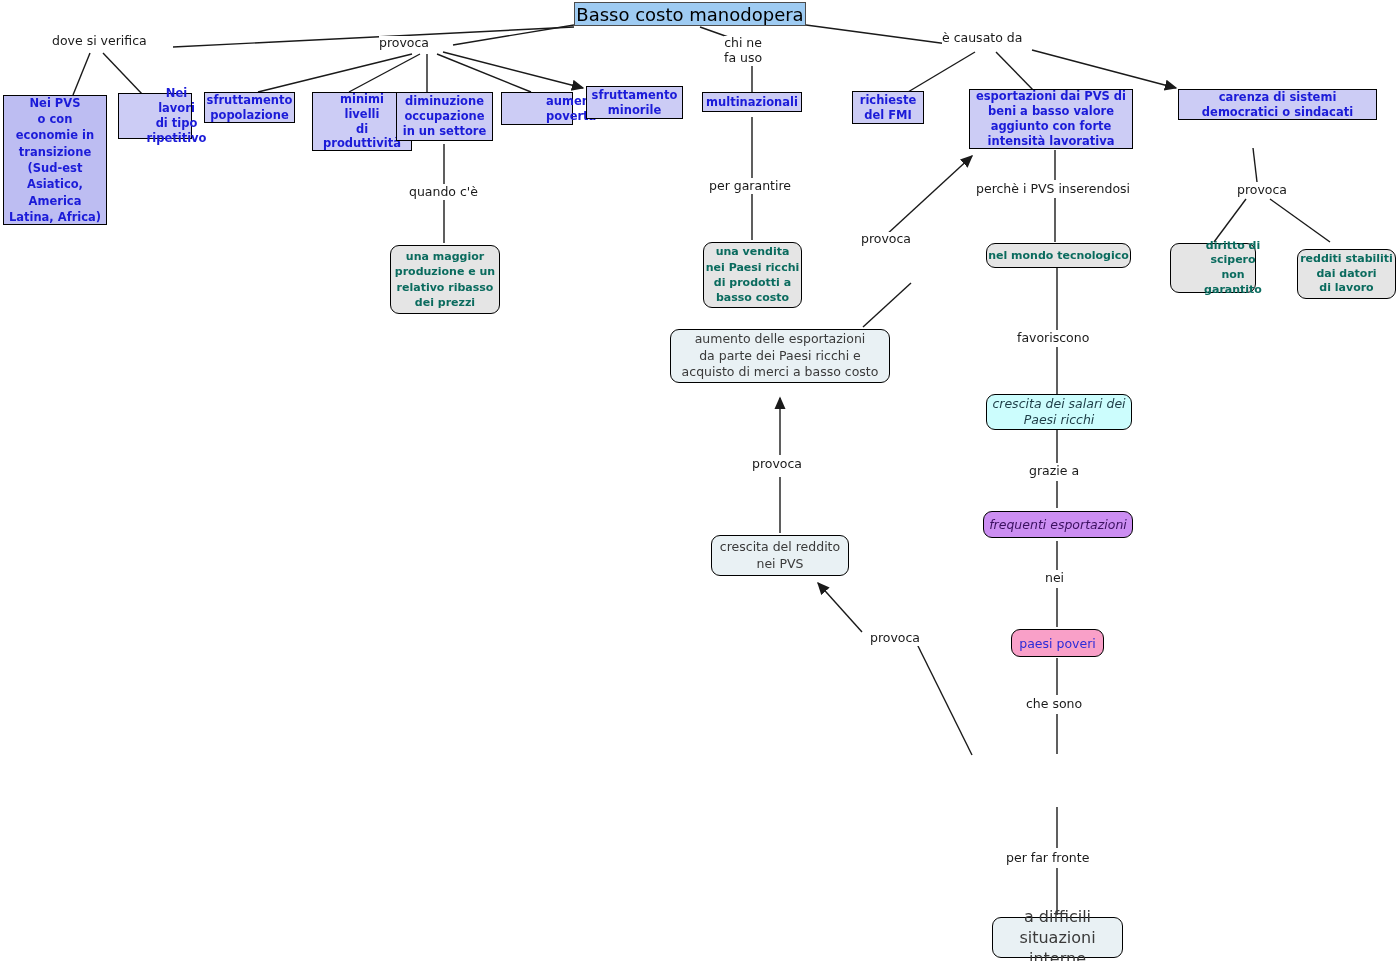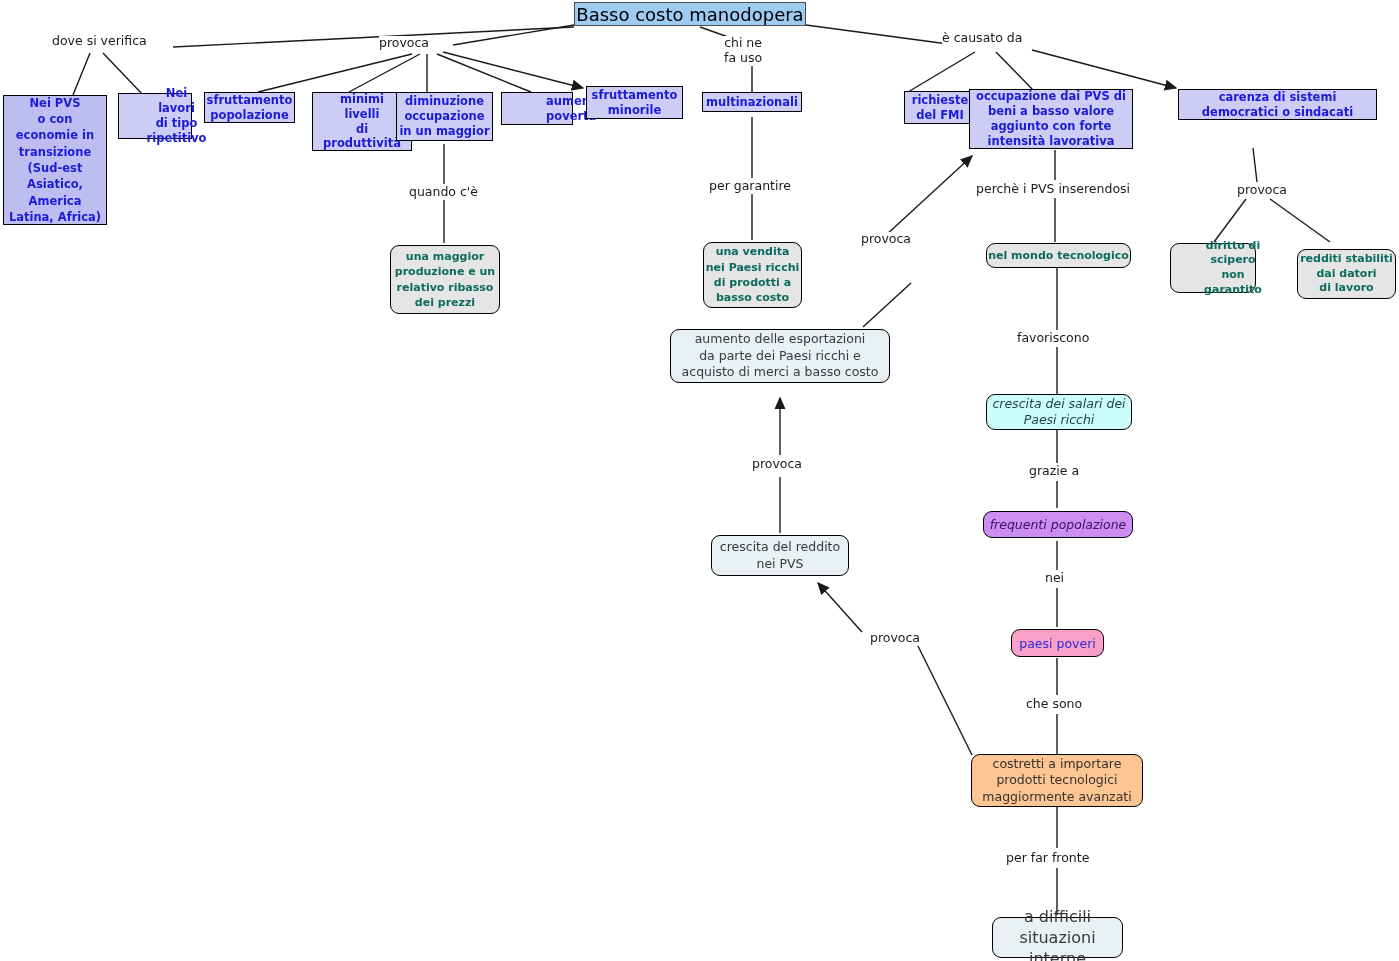--- a/index.html
+++ b/index.html
@@ -154,44 +154,44 @@
   <div class="node sq lav" style="left:312px;top:92px;width:100px;height:59px;font-size:11.5px;line-height:1.28;">
     <span class="txt" style="white-space:pre-line;">minimi
 livelli
 di
 produttività</span>
   </div>
 
   <div class="node sq lav" style="left:396px;top:92px;width:97px;height:49px;font-size:11.5px;line-height:1.3;">
     <span class="txt" style="white-space:pre-line;">diminuzione
 occupazione
-in un maggior</span>
+in un settore</span>
   </div>
 
   <div class="node sq lav" style="left:501px;top:92px;width:72px;height:33px;font-size:11.5px;line-height:1.3;padding-left:44px;">
     <span class="txt" style="white-space:pre-line;">aumento
 povertà</span>
   </div>
 
   <div class="node sq lav" style="left:586px;top:86px;width:97px;height:33px;font-size:11.5px;line-height:1.3;">
     <span class="txt" style="white-space:pre-line;">sfruttamento
 minorile</span>
   </div>
 
   <div class="node sq lav" style="left:702px;top:92px;width:100px;height:20px;font-size:11.5px;">
     <span class="txt">multinazionali</span>
   </div>
 
-  <div class="node sq lav" style="left:904px;top:91px;width:72px;height:33px;font-size:11.5px;line-height:1.3;">
+  <div class="node sq lav" style="left:852px;top:91px;width:72px;height:33px;font-size:11.5px;line-height:1.3;">
     <span class="txt" style="white-space:pre-line;">richieste
 del FMI</span>
   </div>
 
   <div class="node sq lav" style="left:969px;top:89px;width:164px;height:60px;font-size:11.5px;line-height:1.3;">
-    <span class="txt" style="white-space:pre-line;">occupazione dai PVS di
+    <span class="txt" style="white-space:pre-line;">esportazioni dai PVS di
 beni a basso valore
 aggiunto con forte
 intensità lavorativa</span>
   </div>
 
   <div class="node sq lav" style="left:1178px;top:89px;width:199px;height:31px;font-size:11.5px;line-height:1.3;">
     <span class="txt" style="white-space:pre-line;">carenza di sistemi
 democratici o sindacati</span>
   </div>
 
@@ -230,36 +230,31 @@
 da parte dei Paesi ricchi e
 acquisto di merci a basso costo</span>
   </div>
 
   <div class="node rnd cyan" style="left:986px;top:394px;width:146px;height:36px;font-size:12.5px;line-height:1.28;">
     <span class="txt" style="white-space:pre-line;">crescita dei salari dei
 Paesi ricchi</span>
   </div>
 
   <div class="node rnd violet" style="left:983px;top:511px;width:150px;height:27px;font-size:12.5px;">
-    <span class="txt">frequenti popolazione</span>
+    <span class="txt">frequenti esportazioni</span>
   </div>
 
   <div class="node rnd gray" style="left:711px;top:535px;width:138px;height:41px;font-size:12.5px;line-height:1.32;">
     <span class="txt" style="white-space:pre-line;">crescita del reddito
 nei PVS</span>
   </div>
 
   <div class="node rnd pink" style="left:1011px;top:629px;width:93px;height:28px;font-size:12.5px;">
     <span class="txt">paesi poveri</span>
   </div>
 
-  <div class="node rnd orange" style="left:971px;top:754px;width:172px;height:53px;font-size:12.5px;line-height:1.32;">
-    <span class="txt" style="white-space:pre-line;">costretti a importare
-prodotti tecnologici
-maggiormente avanzati</span>
-  </div>
 
   <div class="node rnd gray" style="left:992px;top:917px;width:131px;height:41px;font-size:16px;line-height:1.32;">
     <span class="txt" style="white-space:pre-line;">a difficili
 situazioni interne</span>
   </div>
 
 </div>
 
 </body></html>

